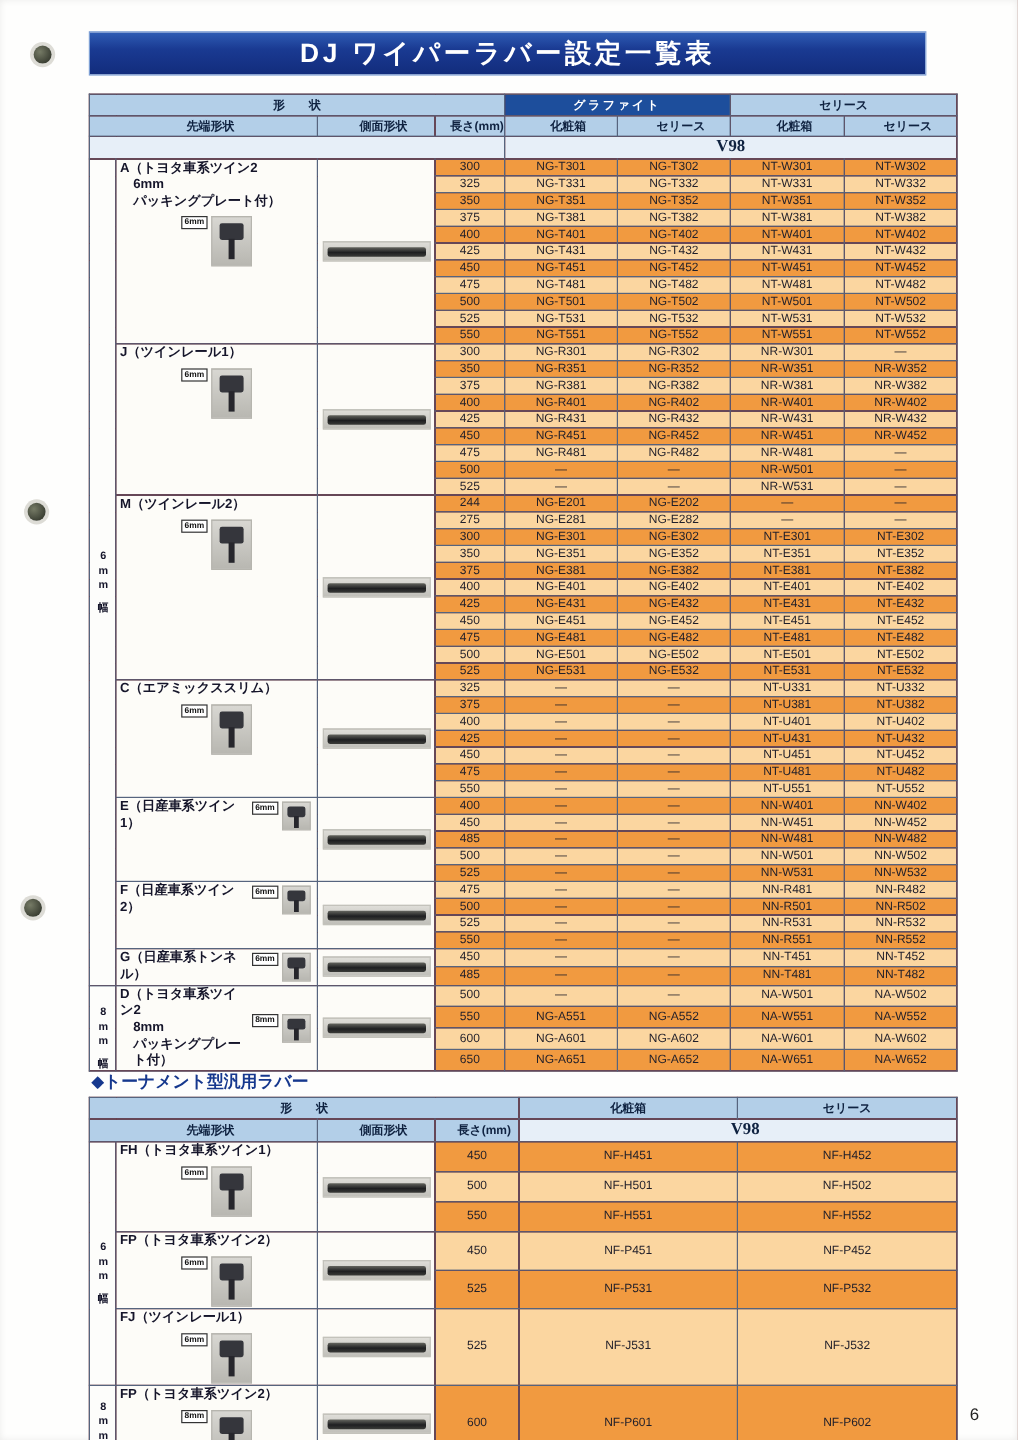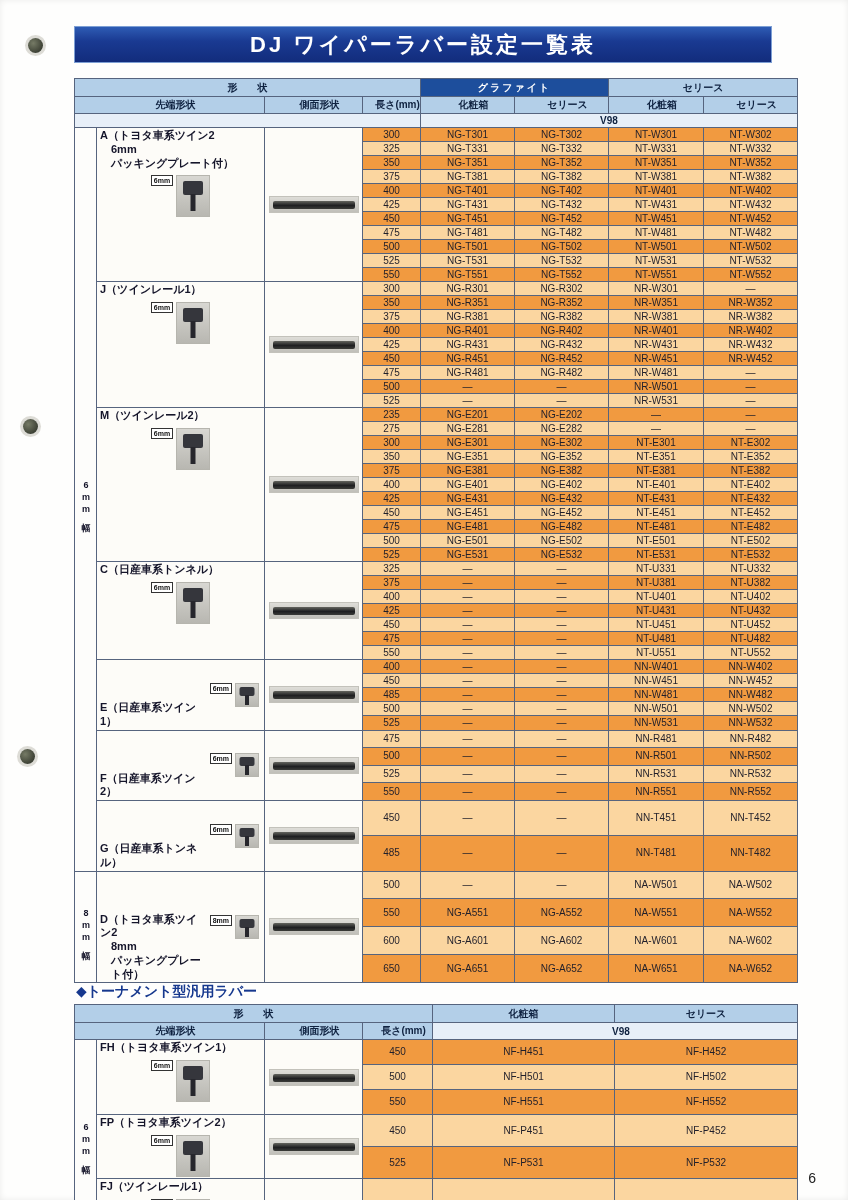--- a/index.html
+++ b/index.html
@@ -21,21 +21,21 @@
   .section2-gap { }
 
   table { border-collapse:collapse; table-layout:fixed; width:723px; background:#7f1d1d; }
   th, td { border:1px solid #56647e; overflow:hidden; }
   thead th { background:#b3cfe8; color:#0f2240; font-size:10px; font-weight:bold;
              text-align:center; padding:1px 0; }
   .t1 thead tr:nth-child(1) th, .t2 thead tr:nth-child(1) th { height:18px; }
   .t1 thead tr:nth-child(2) th, .t2 thead tr:nth-child(2) th { height:16px;padding-left:12px; }
   .t1 thead tr:nth-child(3) th { height:13px; }
   th.graphite { background:#1d4e9c; color:#fff; letter-spacing:2px;margin-top:28px; }
-  th.v98row { background:#e7eff8; font-size:10px; }
+  th.v98row { background:#e7eff8; font-size:14px;font-family:Liberation Serif, serif; }
 
   tbody tr { height:14px; }
   .t2 tbody tr { height:25px; }
   .t2 tbody tr.tall { height:46px; }
   tbody td { padding:0; }
   td.data { font-size:10px; text-align:center; color:#201f2a; line-height:1; }
   tr.dark td.data { background:#f19a40; }
   tr.light td.data { background:#fbd6a0; }
 
   td.width-cell { background:#fdfdfb; text-align:center; }
@@ -51,21 +51,21 @@
   .tip-figure { display:flex; justify-content:center; align-items:flex-start; gap:3px; margin-top:5px; }
   .mm-chip { background:#fff; border:1px solid #333; font-size:7px; line-height:9px;
              padding:0 2px; color:#111; white-space:nowrap; font-weight:bold; }
   .tip-img { width:34px; height:42px; position:relative; border:1px solid #b6b5ae;
              background:linear-gradient(180deg,#d8d7d2,#b8b7b1); }
   .tip-img::before { content:""; position:absolute; left:50%; top:5px; transform:translateX(-50%);
                      width:20px; height:14px; background:#35363c; border-radius:2px; }
   .tip-img::after { content:""; position:absolute; left:50%; top:18px; transform:translateX(-50%);
                     width:5px; height:17px; background:#26262c; }
   .tip-inner.compact { flex-direction:row; align-items:center; gap:2px; }
-  .tip-inner.compact .group-label { flex:1;margin-top:40px; }
+  .tip-inner.compact .group-label { flex:1; }
   .tip-inner.compact .tip-figure { margin:0 2px 0 0; }
   .tip-inner.compact .tip-img { width:24px; height:24px; }
   .tip-inner.compact .tip-img::before { top:3px; width:15px; height:9px; }
   .tip-inner.compact .tip-img::after { top:11px; width:4px; height:10px; }
 
   .side-img { width:90px; height:17px; margin:0 auto; position:relative;
               border:1px solid #c3c2bb; background:linear-gradient(180deg,#dedDD8,#c0bfb9); }
   .side-img::before { content:""; position:absolute; left:3px; right:3px; top:4px; height:8px;
                       border-radius:2px;
                       background:linear-gradient(180deg,#64655f,#1e1f21 55%,#3b3c39); }
@@ -299,21 +299,21 @@
                 </div>
                 <div class="tip-figure">
                   <span class="mm-chip">6mm</span>
                   <div class="tip-img"></div>
                 </div>
               </div>
             </td>
             <td class="side-cell" rowspan="11">
               <div class="side-img"></div>
             </td>
-            <td class="data len-cell">235</td>
+            <td class="data len-cell">244</td>
             <td class="data part-cell">NG-E201</td>
             <td class="data part-cell">NG-E202</td>
             <td class="data part-cell">—</td>
             <td class="data part-cell">—</td>
           </tr>
           <tr class="light">
             <td class="data len-cell">275</td>
             <td class="data part-cell">NG-E281</td>
             <td class="data part-cell">NG-E282</td>
             <td class="data part-cell">—</td>
@@ -379,21 +379,21 @@
             <td class="data len-cell">525</td>
             <td class="data part-cell">NG-E531</td>
             <td class="data part-cell">NG-E532</td>
             <td class="data part-cell">NT-E531</td>
             <td class="data part-cell">NT-E532</td>
           </tr>
           <tr class="light">
             <td class="tip-cell" rowspan="7">
               <div class="tip-inner">
                 <div class="group-label">
-                  <div>C（日産車系トンネル）</div>
+                  <div>C（エアミックススリム）</div>
                 </div>
                 <div class="tip-figure">
                   <span class="mm-chip">6mm</span>
                   <div class="tip-img"></div>
                 </div>
               </div>
             </td>
             <td class="side-cell" rowspan="7">
               <div class="side-img"></div>
             </td>

